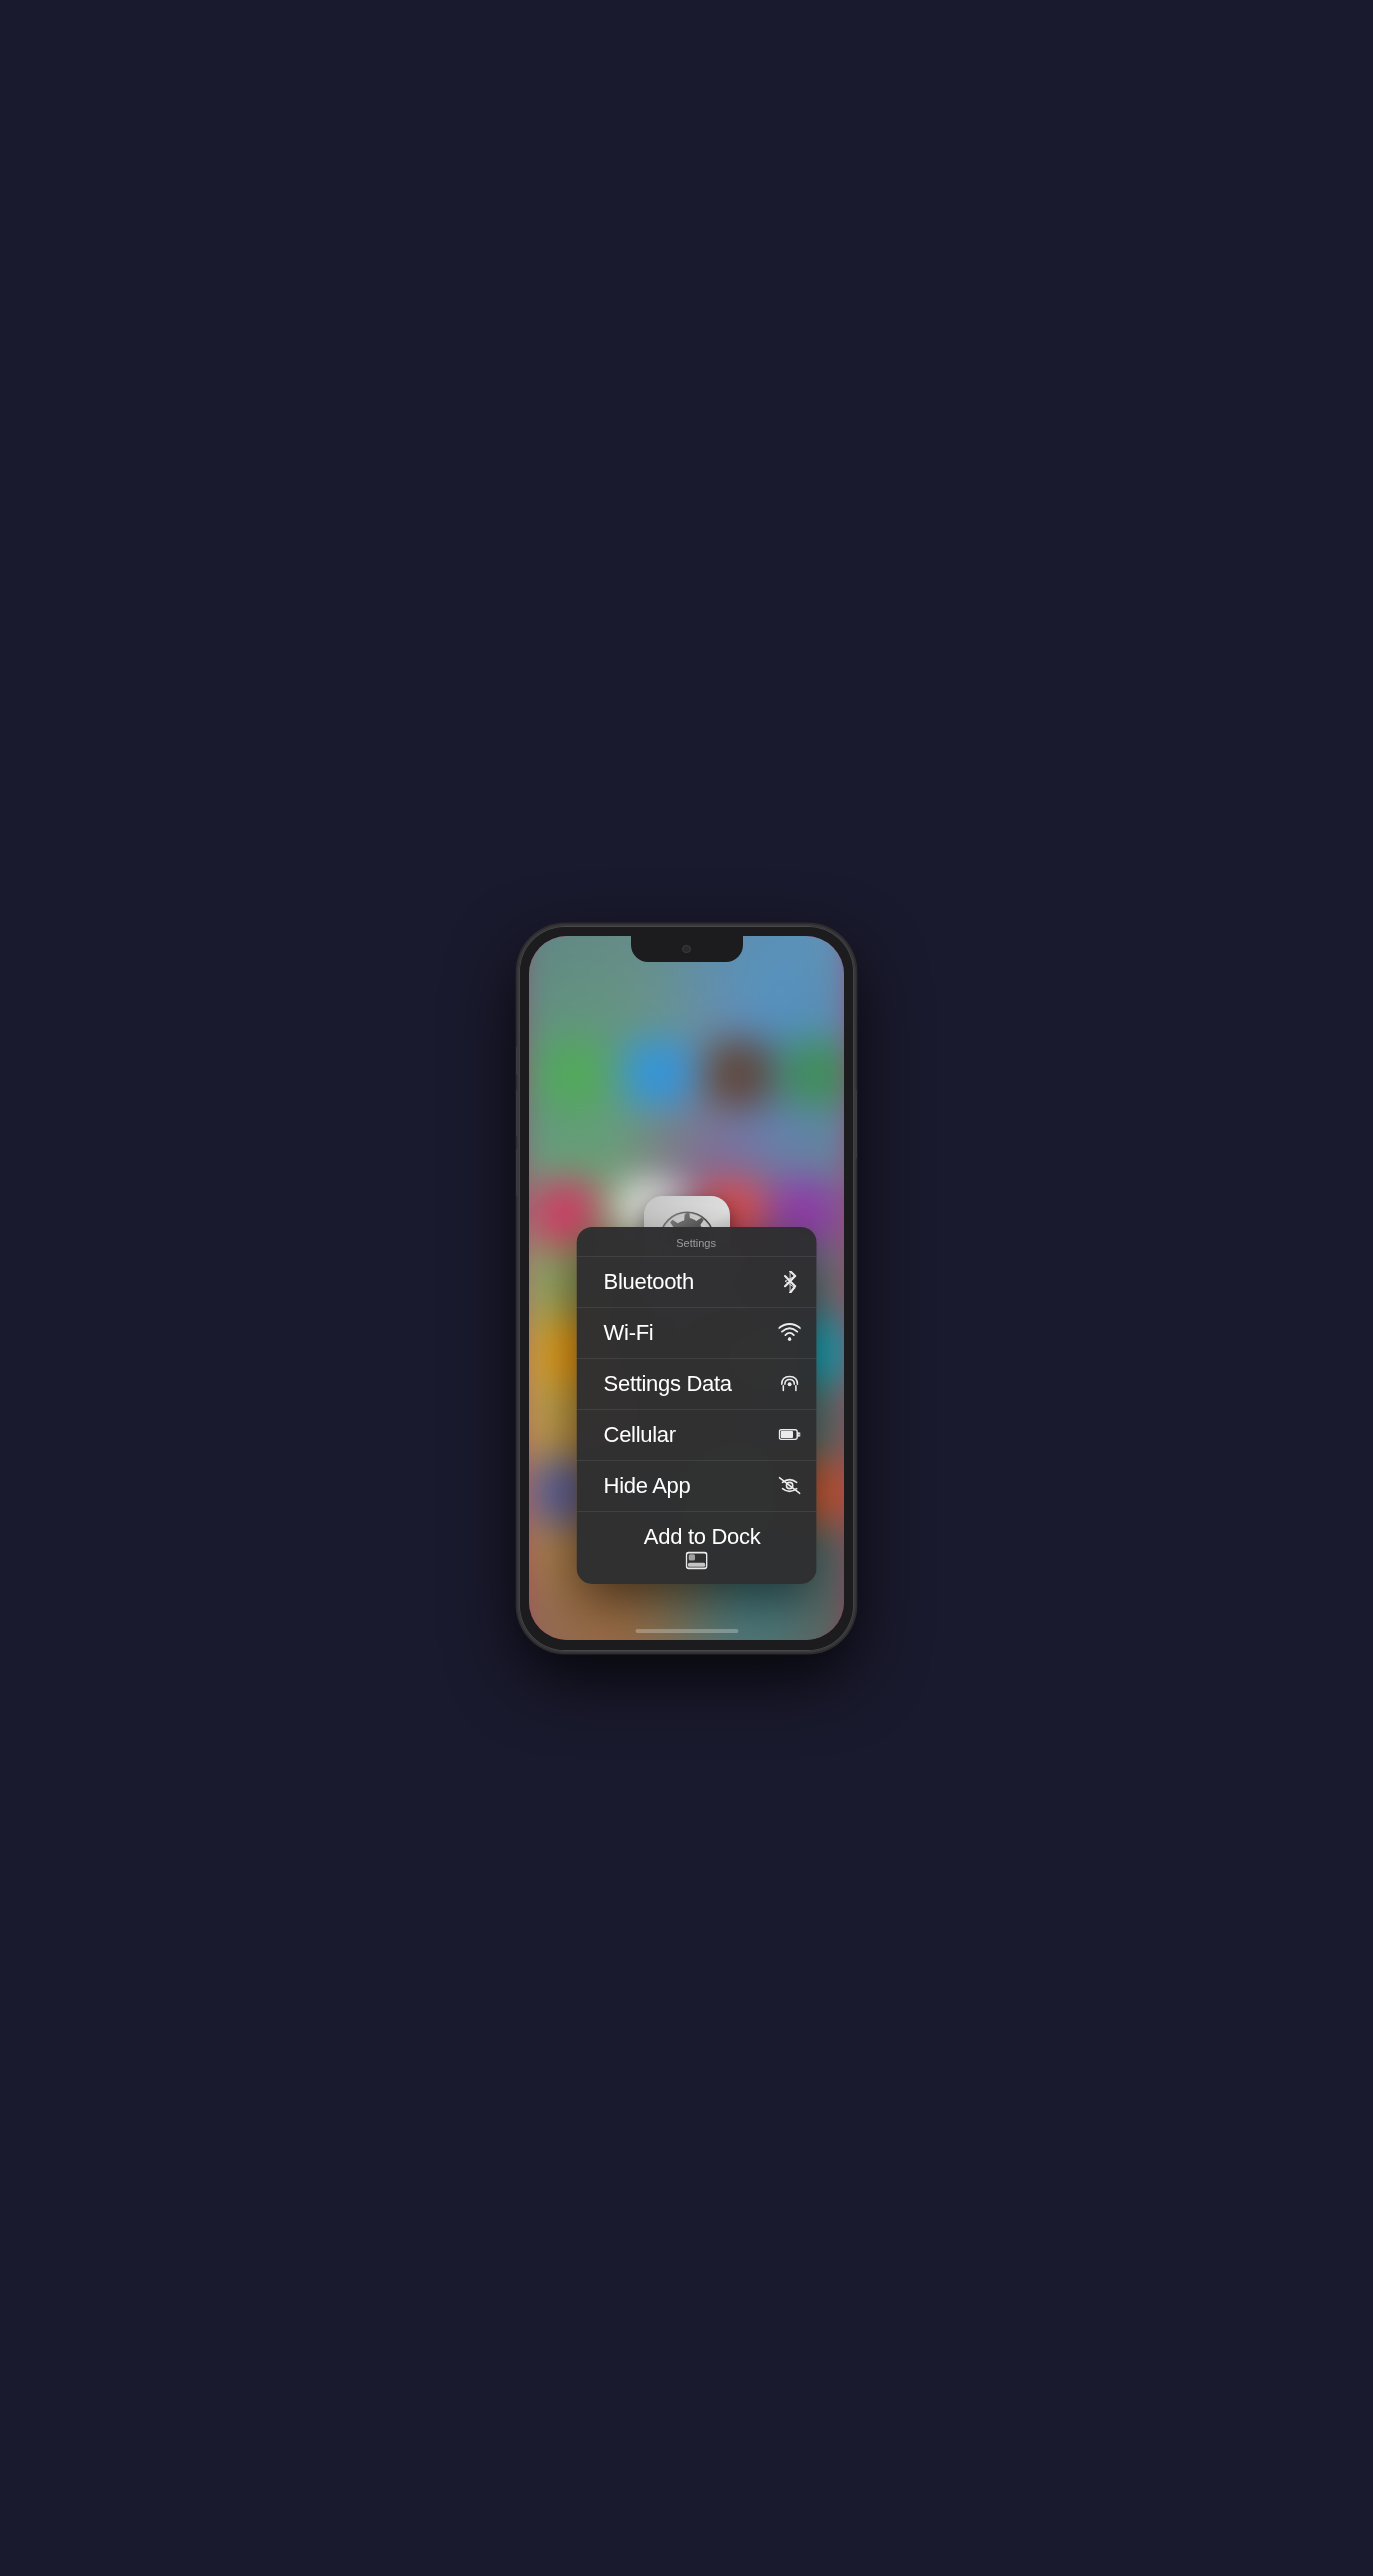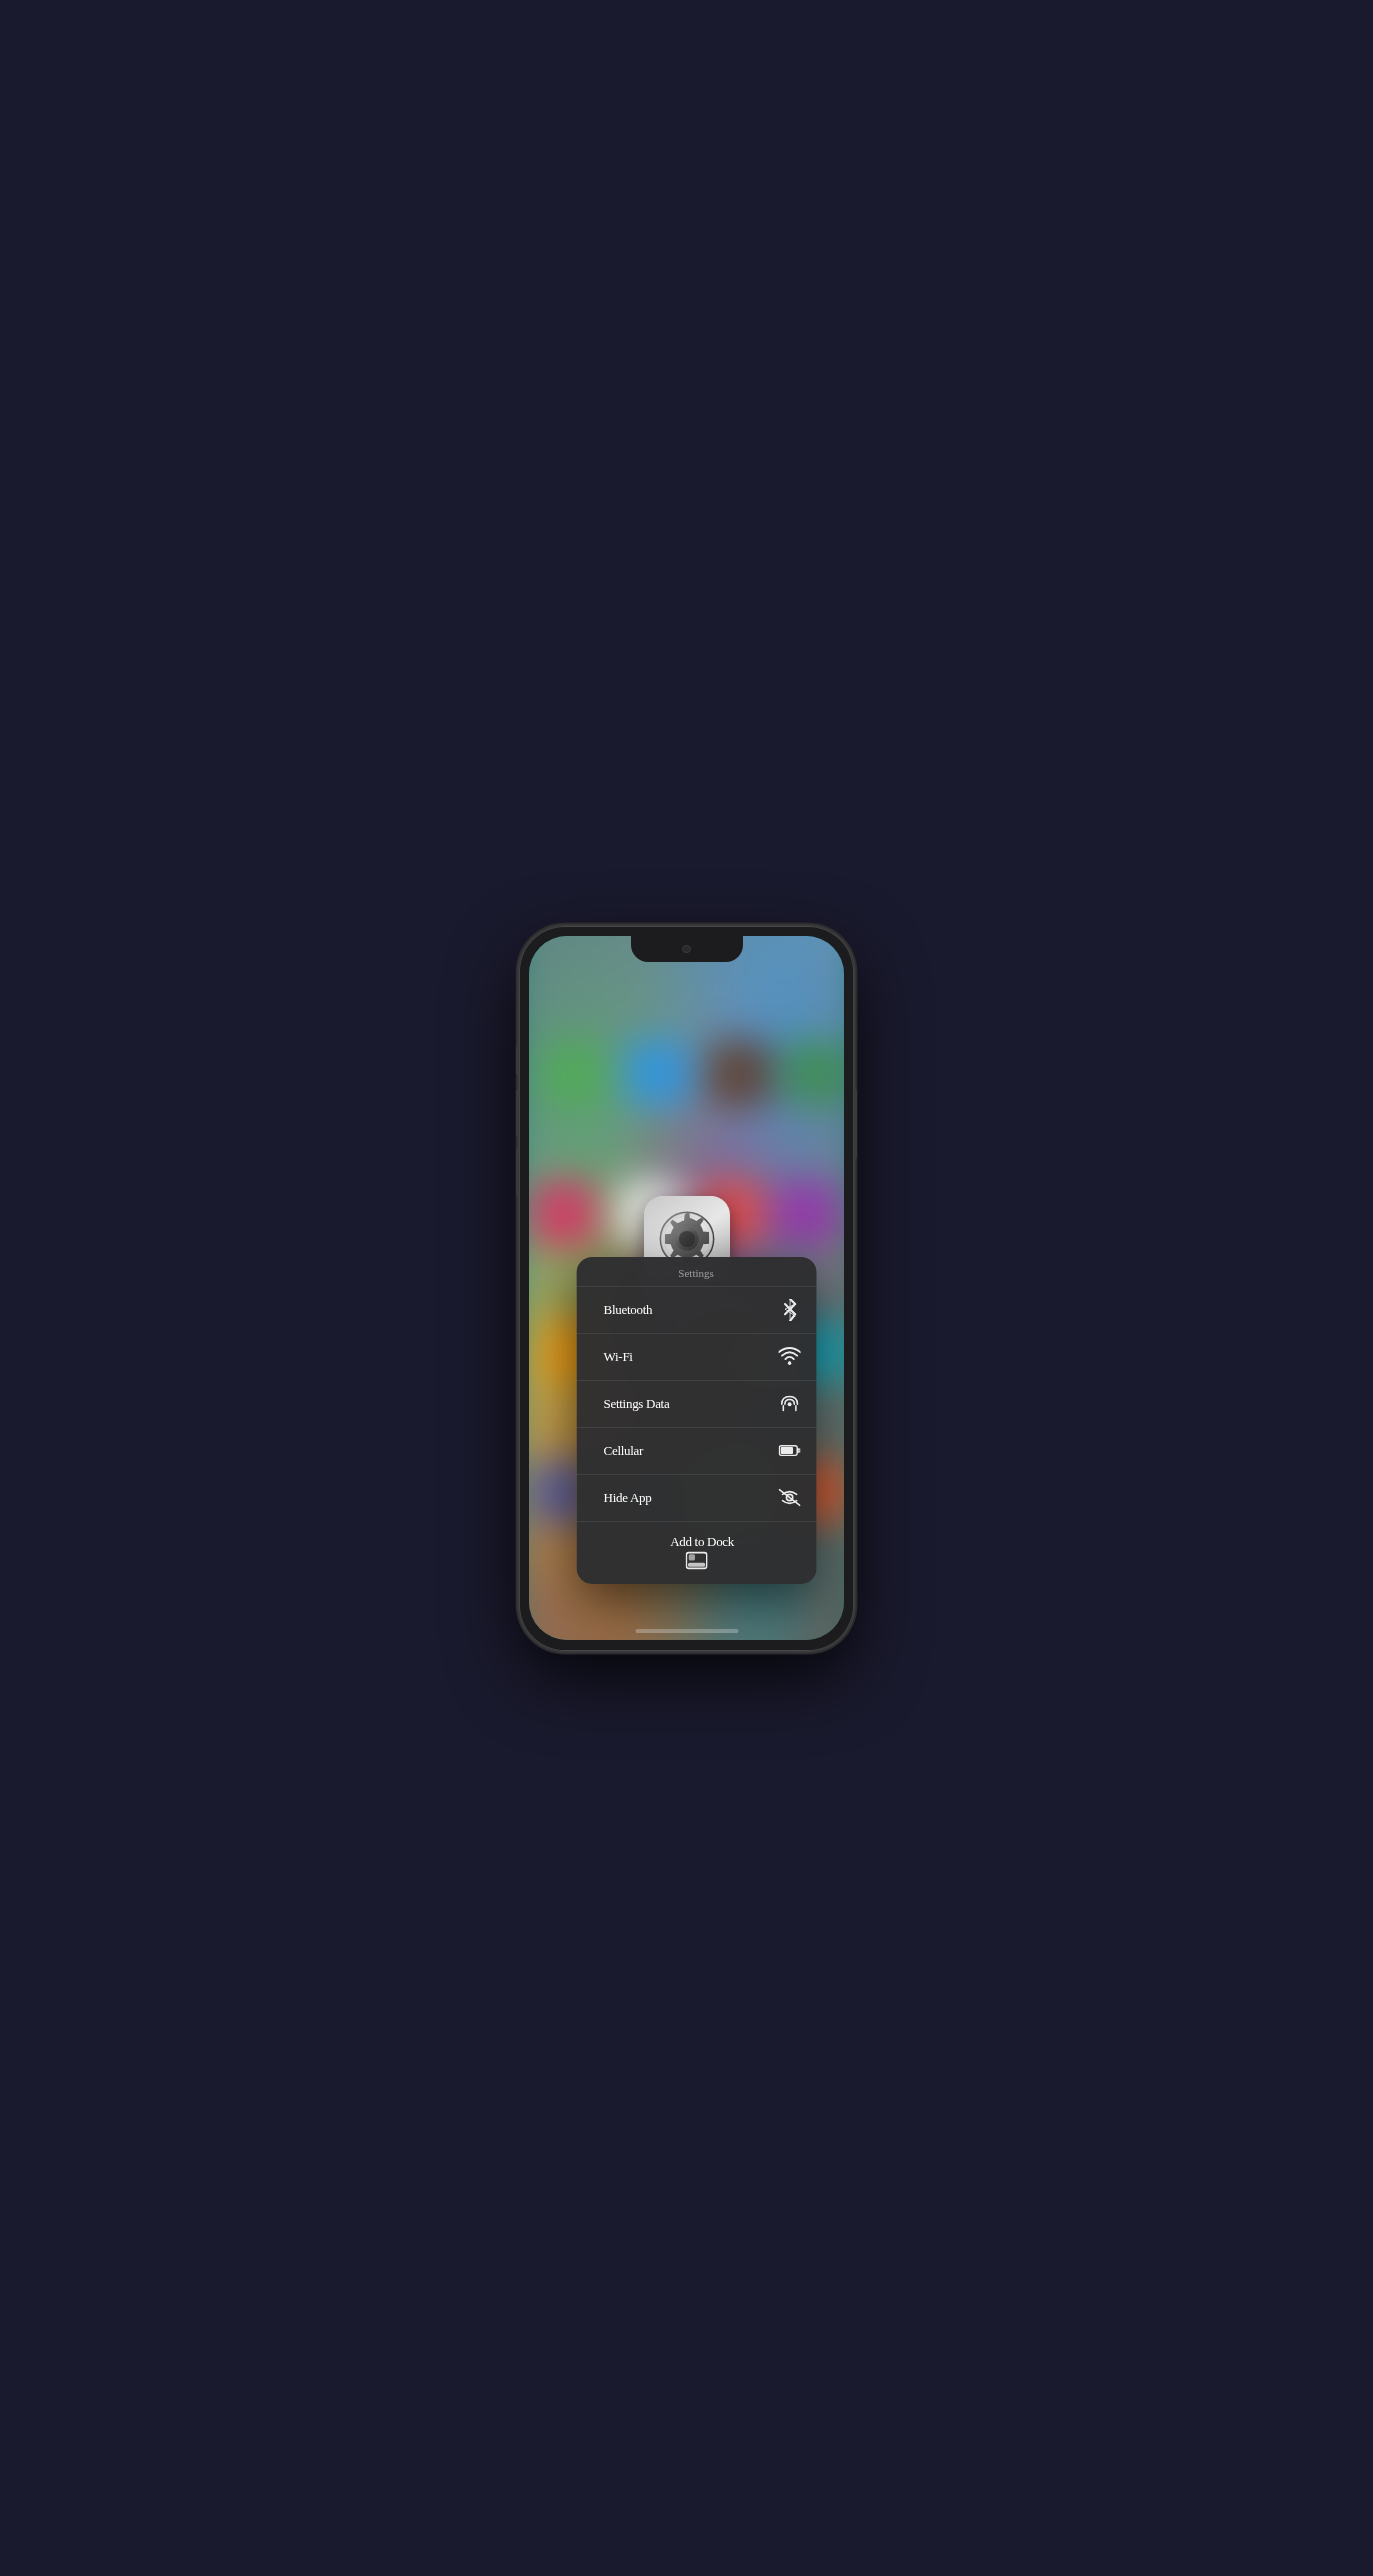--- a/index.html
+++ b/index.html
@@ -76,22 +76,21 @@
 
     
     .phone-screen {
       position: absolute;
       top: 10.3px;
       left: 10.3px;
       right: 10.3px;
       bottom: 10.3px;
       border-radius: 38px;
       overflow: hidden;
-      background: #0f766e;
-      font-family: Liberation Serif, serif;
+      background: #be185d;
     }
 
     
     .notch {
       position: absolute;
       top: 0;
       left: 50%;
       transform: translateX(-50%);
       width: 112px;
       height: 26px;
@@ -197,21 +196,21 @@
       cursor: pointer;
     }
 
     .menu-item:last-child {
       border-bottom: none;
       flex-direction: column;
     }
 
     .menu-item-label {
       color: #ffffff;
-      font-size: 13px;
+      font-size: 22px;
       font-weight: 400;
       letter-spacing: -0.3px;
       padding-left: 12px;
     }
 
     .menu-item-icon {
       color: #ffffff;
       font-size: 17px;
       opacity: 0.9;
       display: flex;

